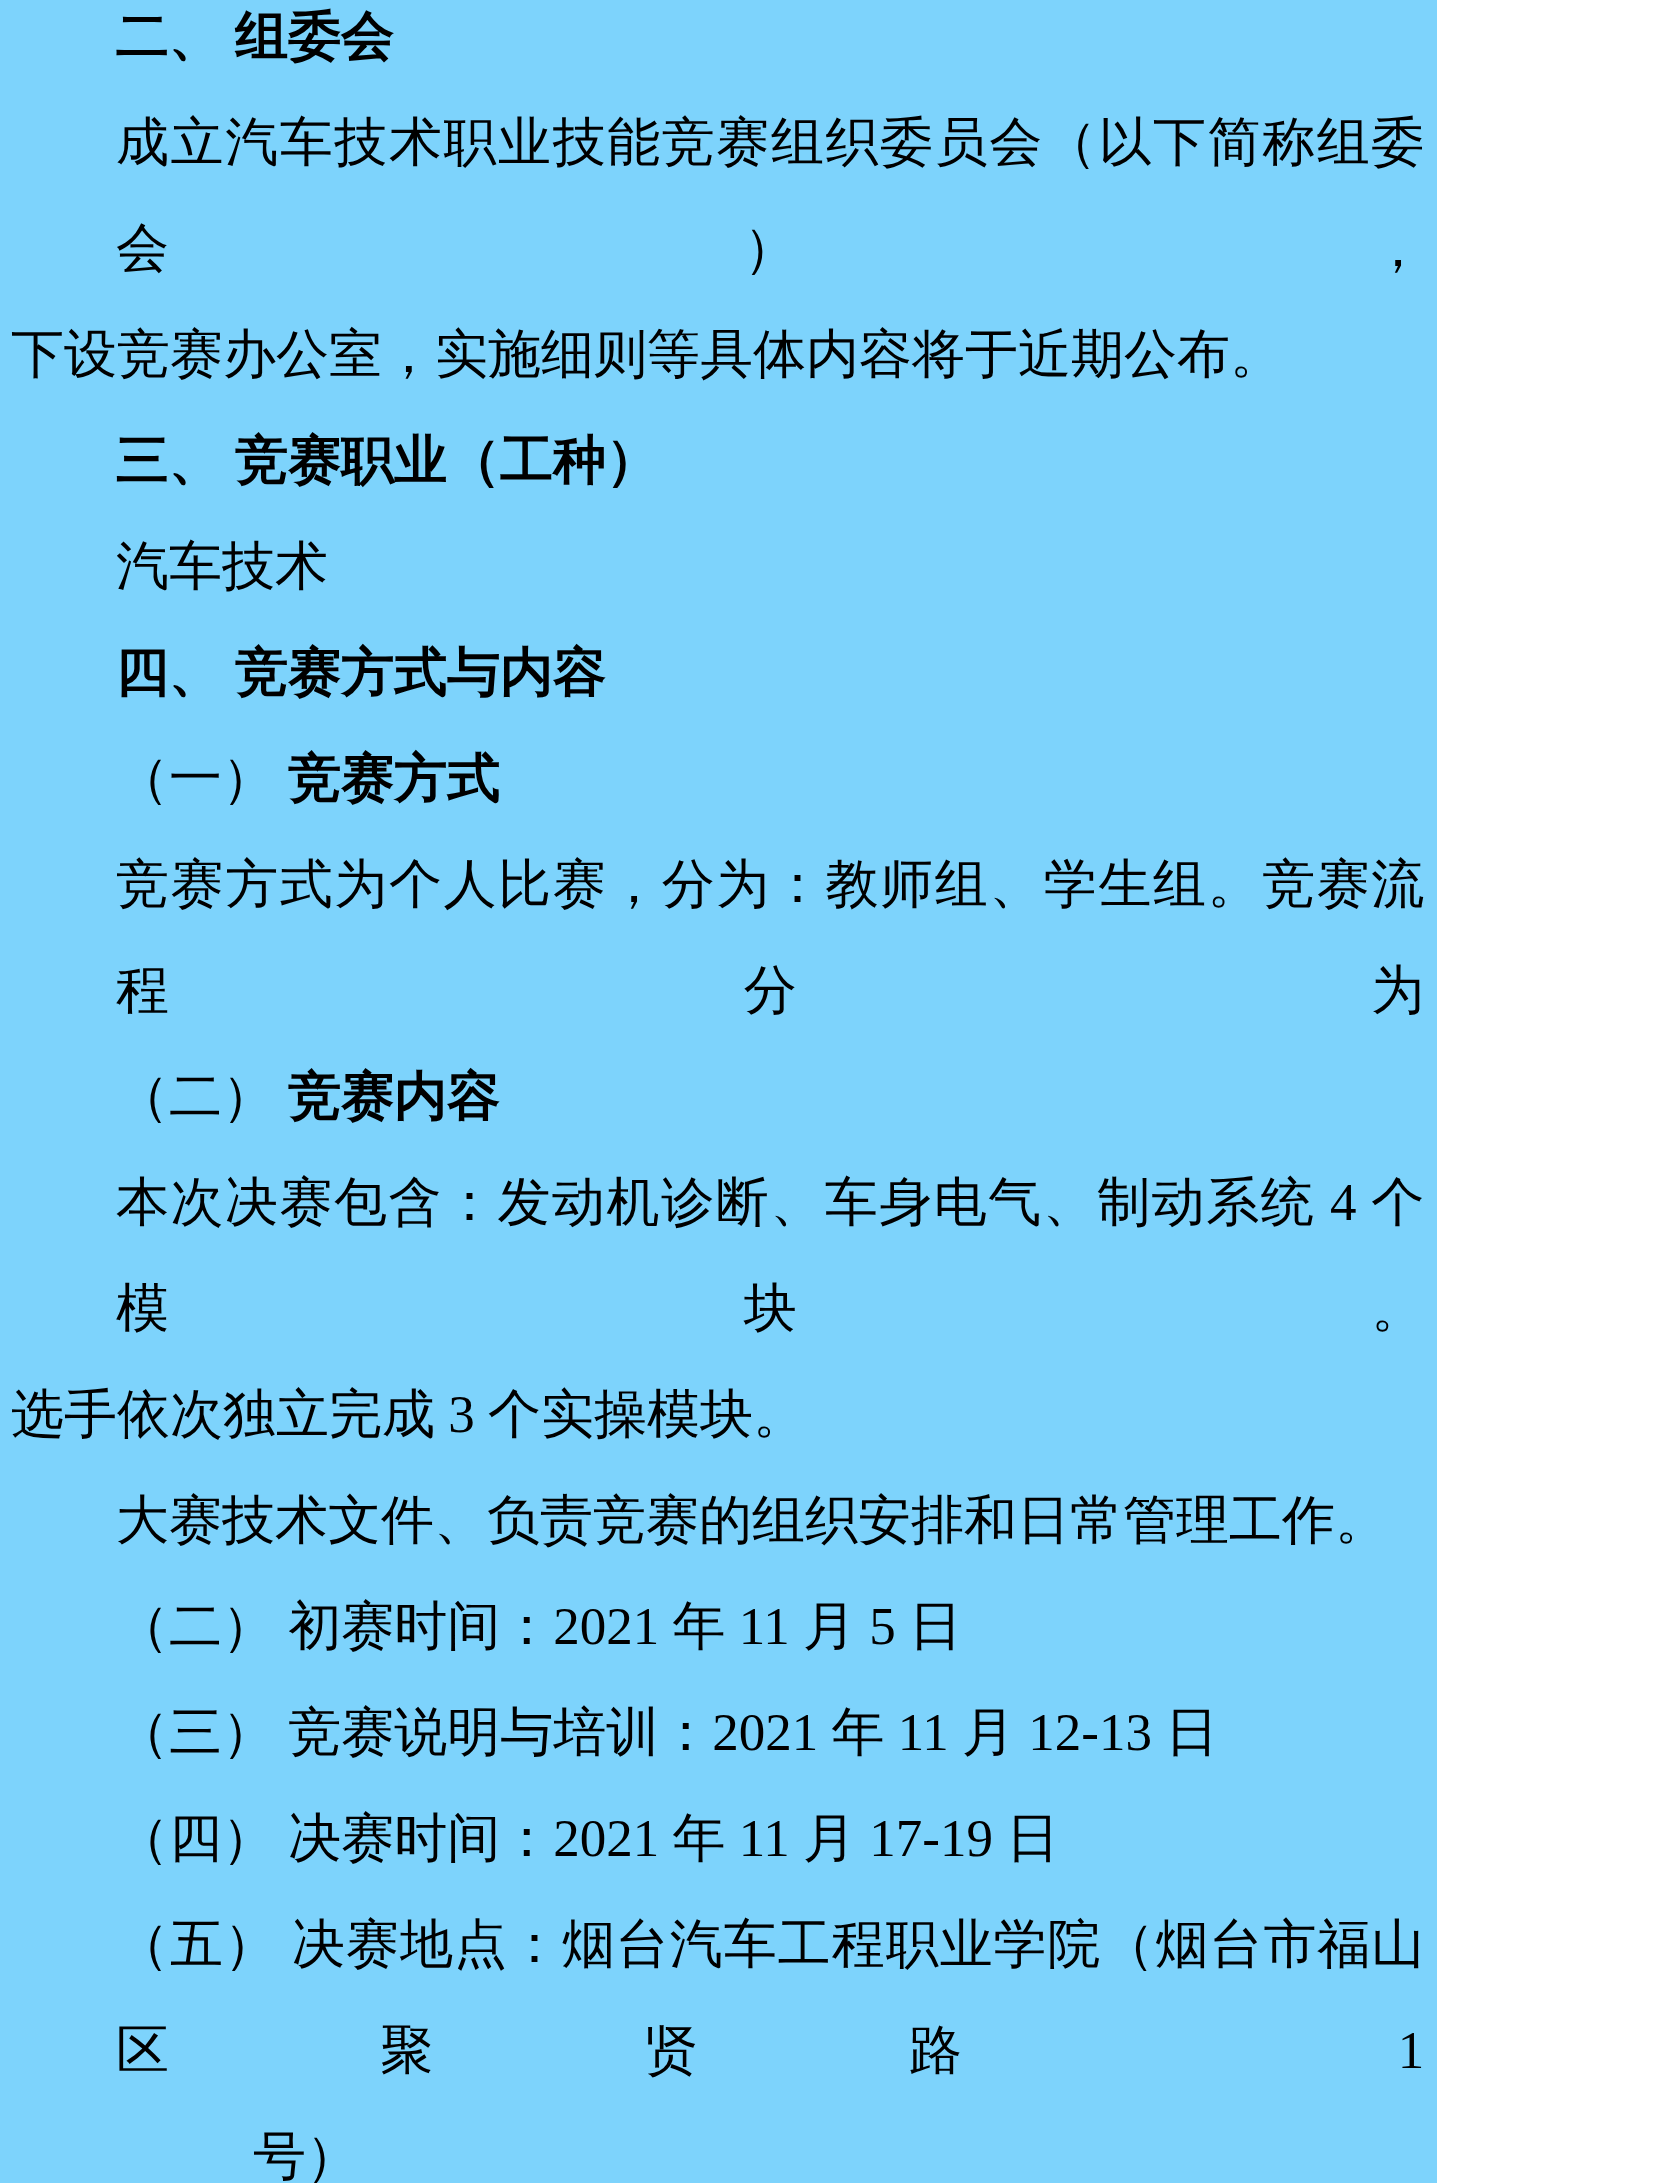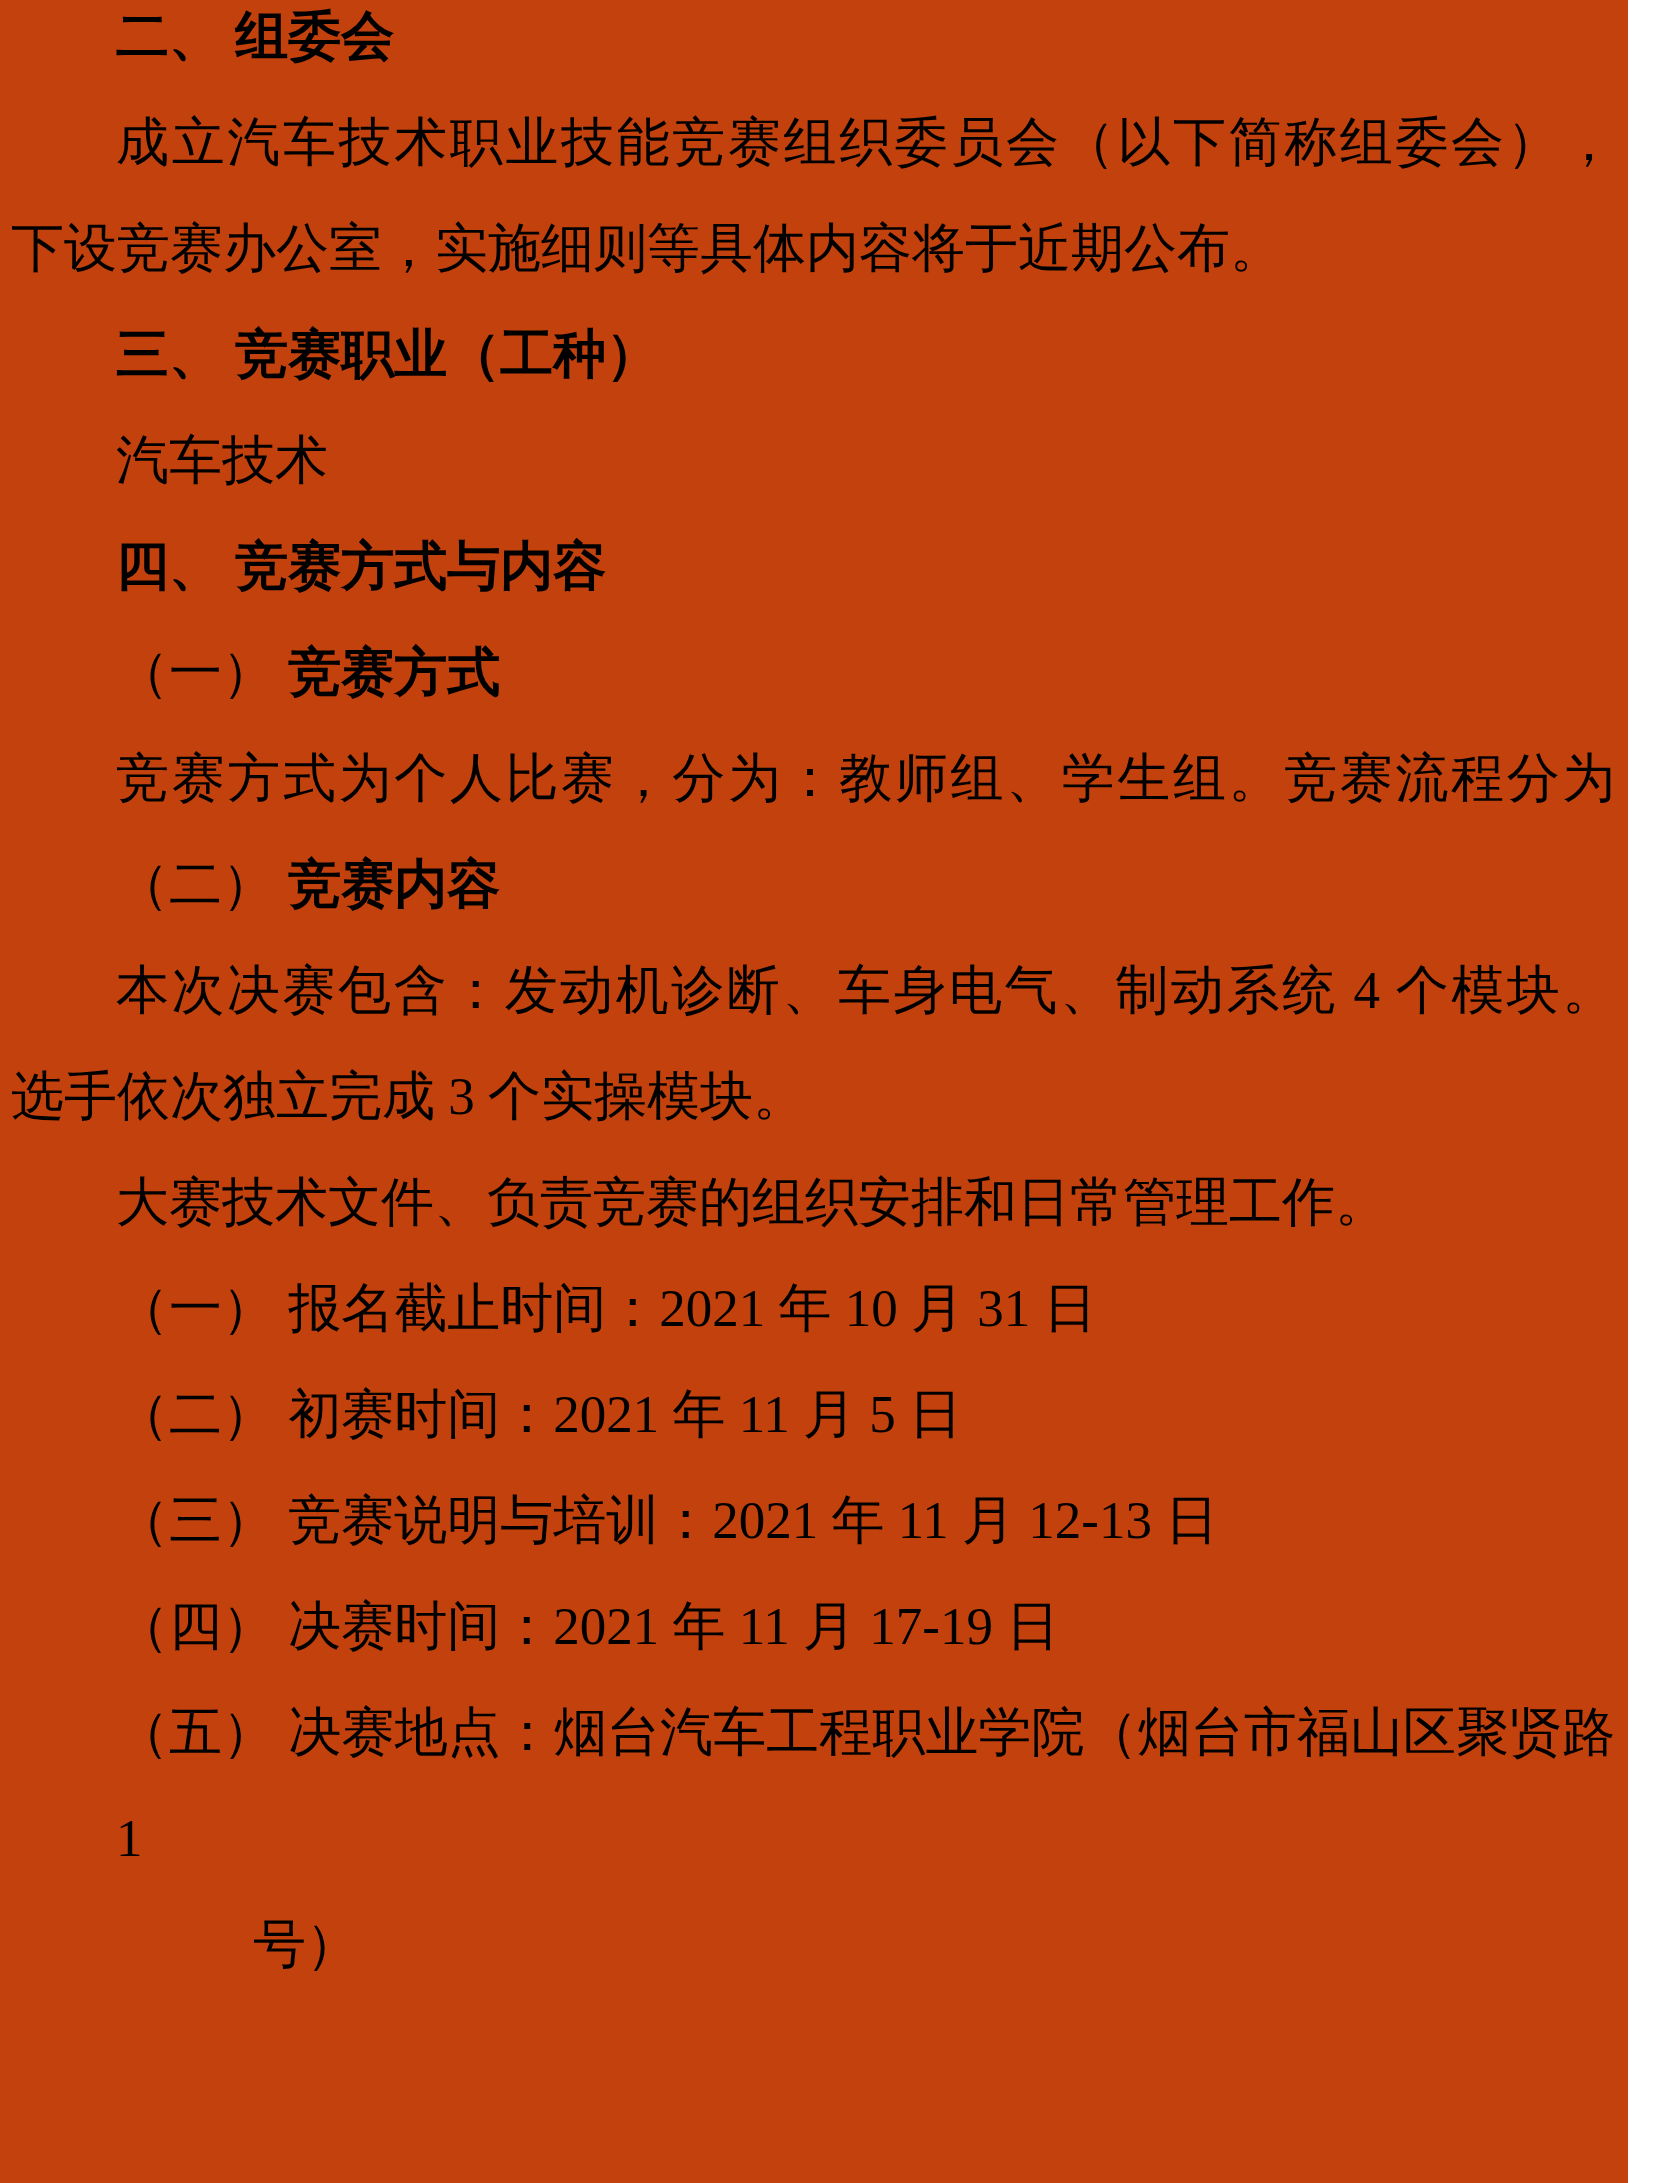--- a/index.html
+++ b/index.html
@@ -2,23 +2,23 @@
 <html style="font-size:12.7px"><head>
 <meta charset="utf-8">
 <style>
   html, body {
     margin: 0;
     padding: 0;
     background: #ffffff;
   }
   .page {
     position: relative;
-    width: 1628px;
+    width: 1437px;
     height: 2183px;
-    background: #c2410c;
+    background: #7dd3fc;
     color: #000000;
     overflow: hidden;
   }
   .doc {
     margin-top: -17.5px;
     padding: 0 12.7px 0 11px;
     font-family: "Liberation Serif", "DejaVu Serif", serif;
     font-size: 53px;
     line-height: 106px;
     color: #000000;
@@ -47,21 +47,20 @@
       <div class="line"><span class="seg">下设竞赛办公室，实施细则等具体内容将于近期公布。</span></div>
       <div class="line indent2 heading"><span class="seg bold">三、 竞赛职业（工种）</span></div>
       <div class="line indent2"><span class="seg">汽车技术</span></div>
       <div class="line indent2 heading"><span class="seg bold">四、 竞赛方式与内容</span></div>
       <div class="line indent2"><span class="seg">（一） </span><span class="seg bold">竞赛方式</span></div>
       <div class="line indent2 justify"><span class="seg">竞赛方式为个人比赛，分为：教师组、学生组。竞赛流程分为</span></div>
       <div class="line indent2"><span class="seg">（二） </span><span class="seg bold">竞赛内容</span></div>
       <div class="line indent2 justify"><span class="seg">本次决赛包含：发动机诊断、车身电气、制动系统 4 个模块。</span></div>
       <div class="line"><span class="seg">选手依次独立完成 3 个实操模块。</span></div>
       <div class="line indent2"><span class="seg">大赛技术文件、负责竞赛的组织安排和日常管理工作。</span></div>
-      <div class="line indent2"><span class="seg">（一） 报名截止时间：2021 年 10 月 31 日</span></div>
       <div class="line indent2"><span class="seg">（二） 初赛时间：2021 年 11 月 5 日</span></div>
       <div class="line indent2"><span class="seg">（三） 竞赛说明与培训：2021 年 11 月 12-13 日</span></div>
       <div class="line indent2"><span class="seg">（四） 决赛时间：2021 年 11 月 17-19 日</span></div>
       <div class="line indent2 justify"><span class="seg">（五） 决赛地点：烟台汽车工程职业学院（烟台市福山区聚贤路 1</span></div>
       <div class="line hang"><span class="seg">号）</span></div>
     </div>
 </div>
 
 
 </body></html>

